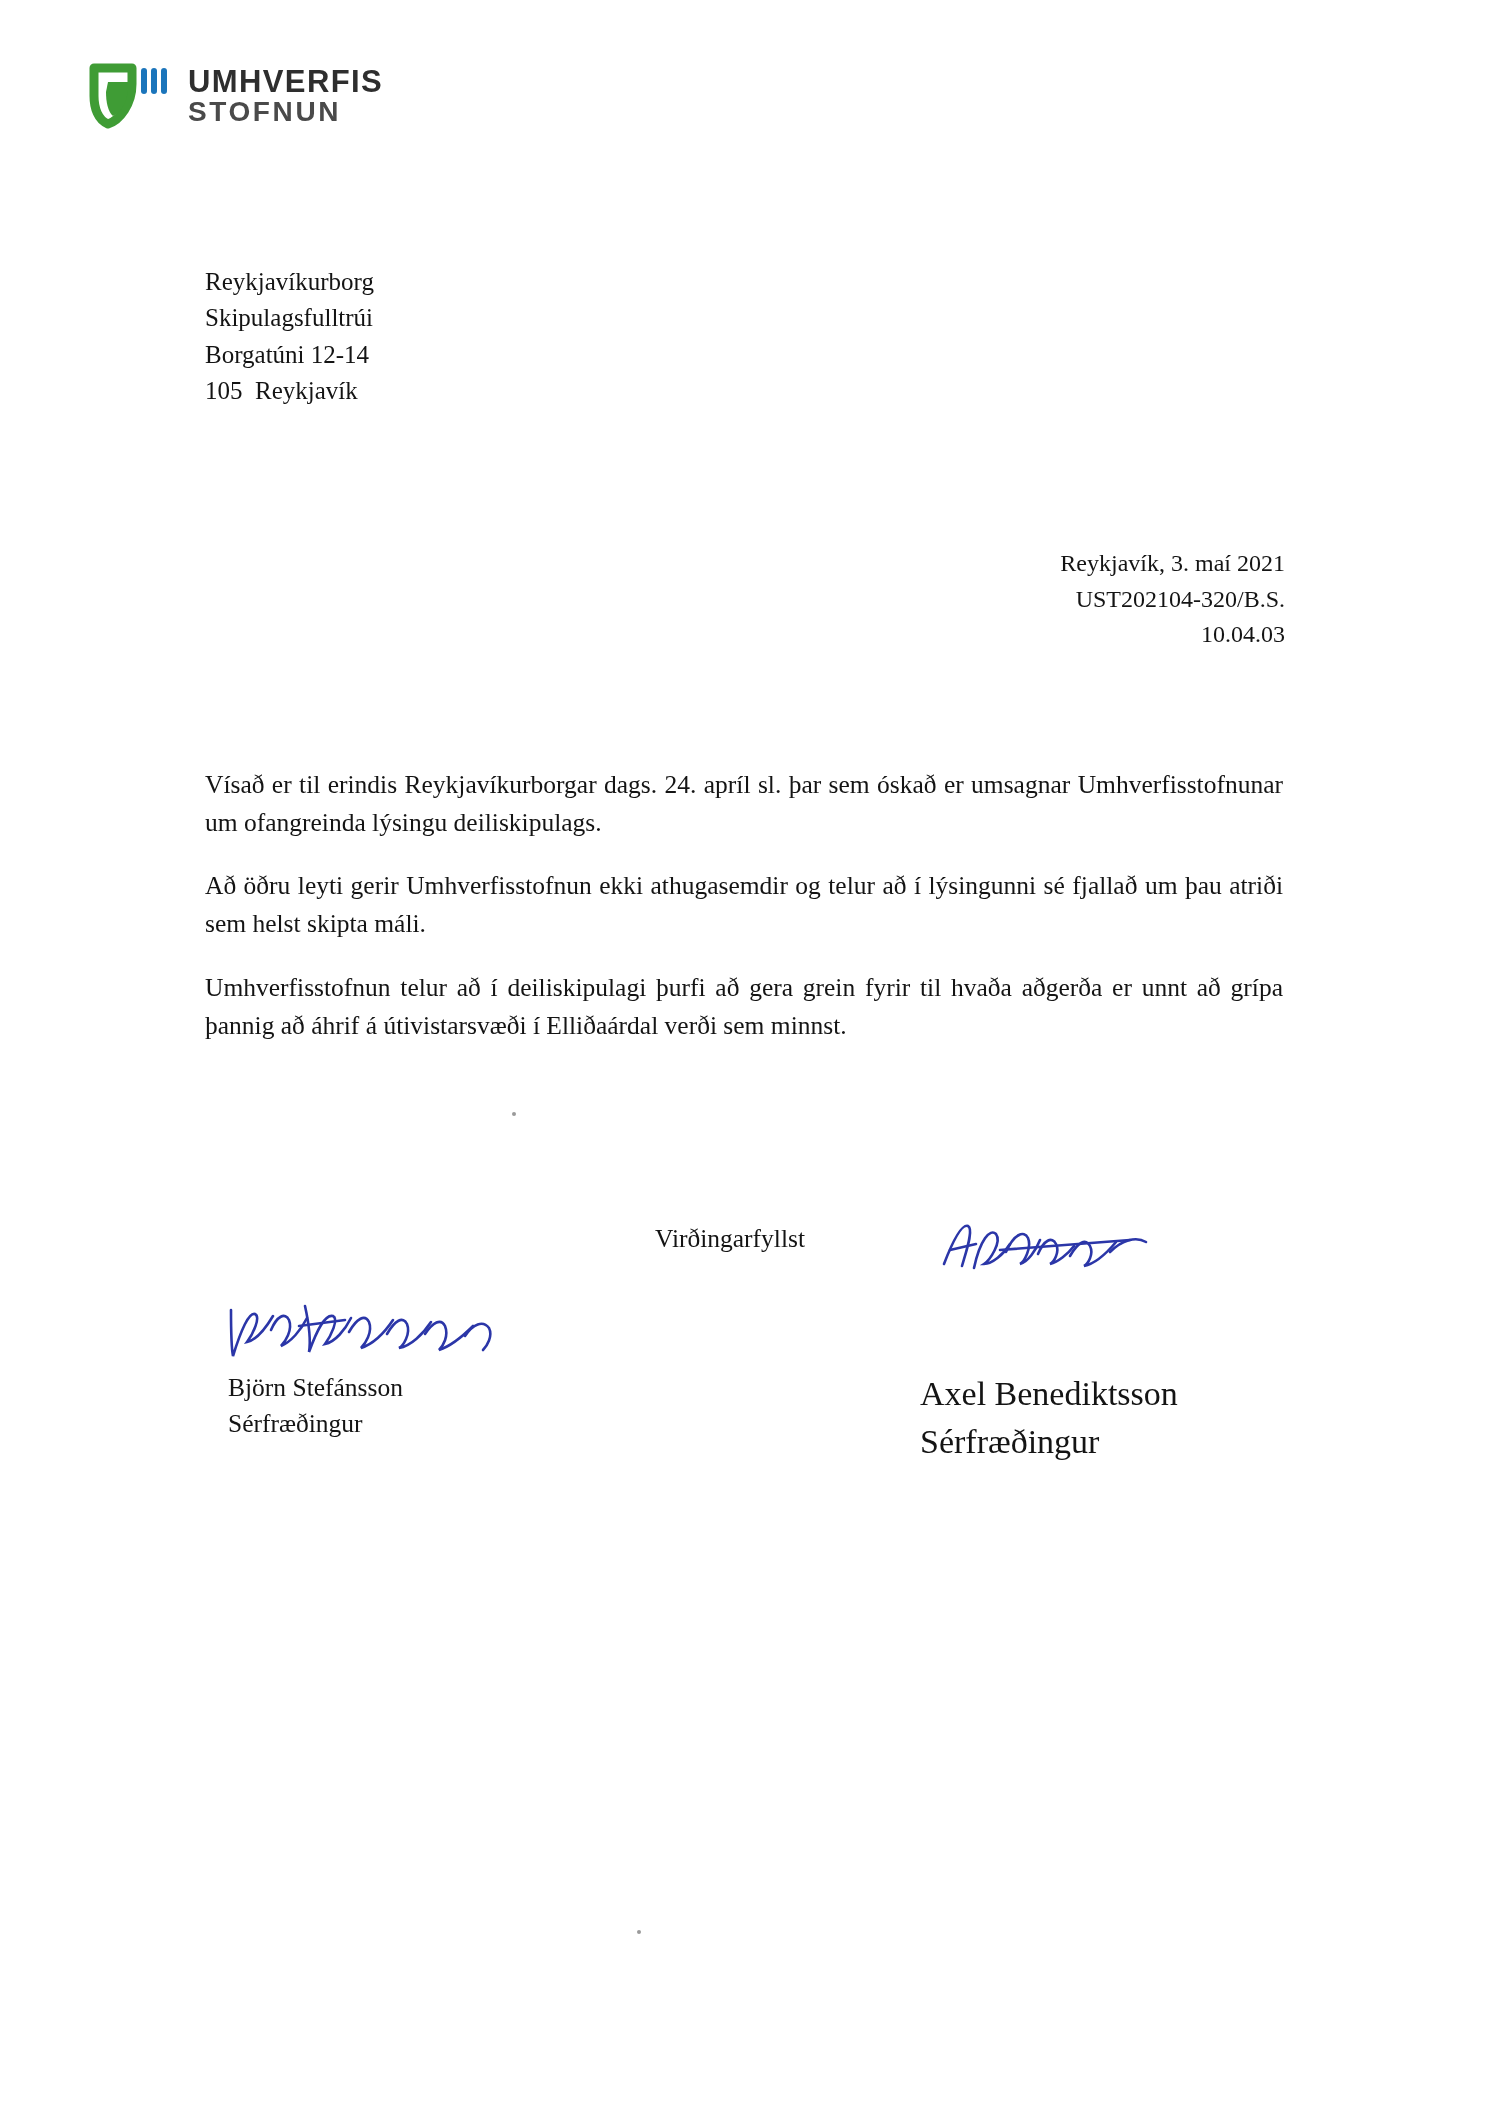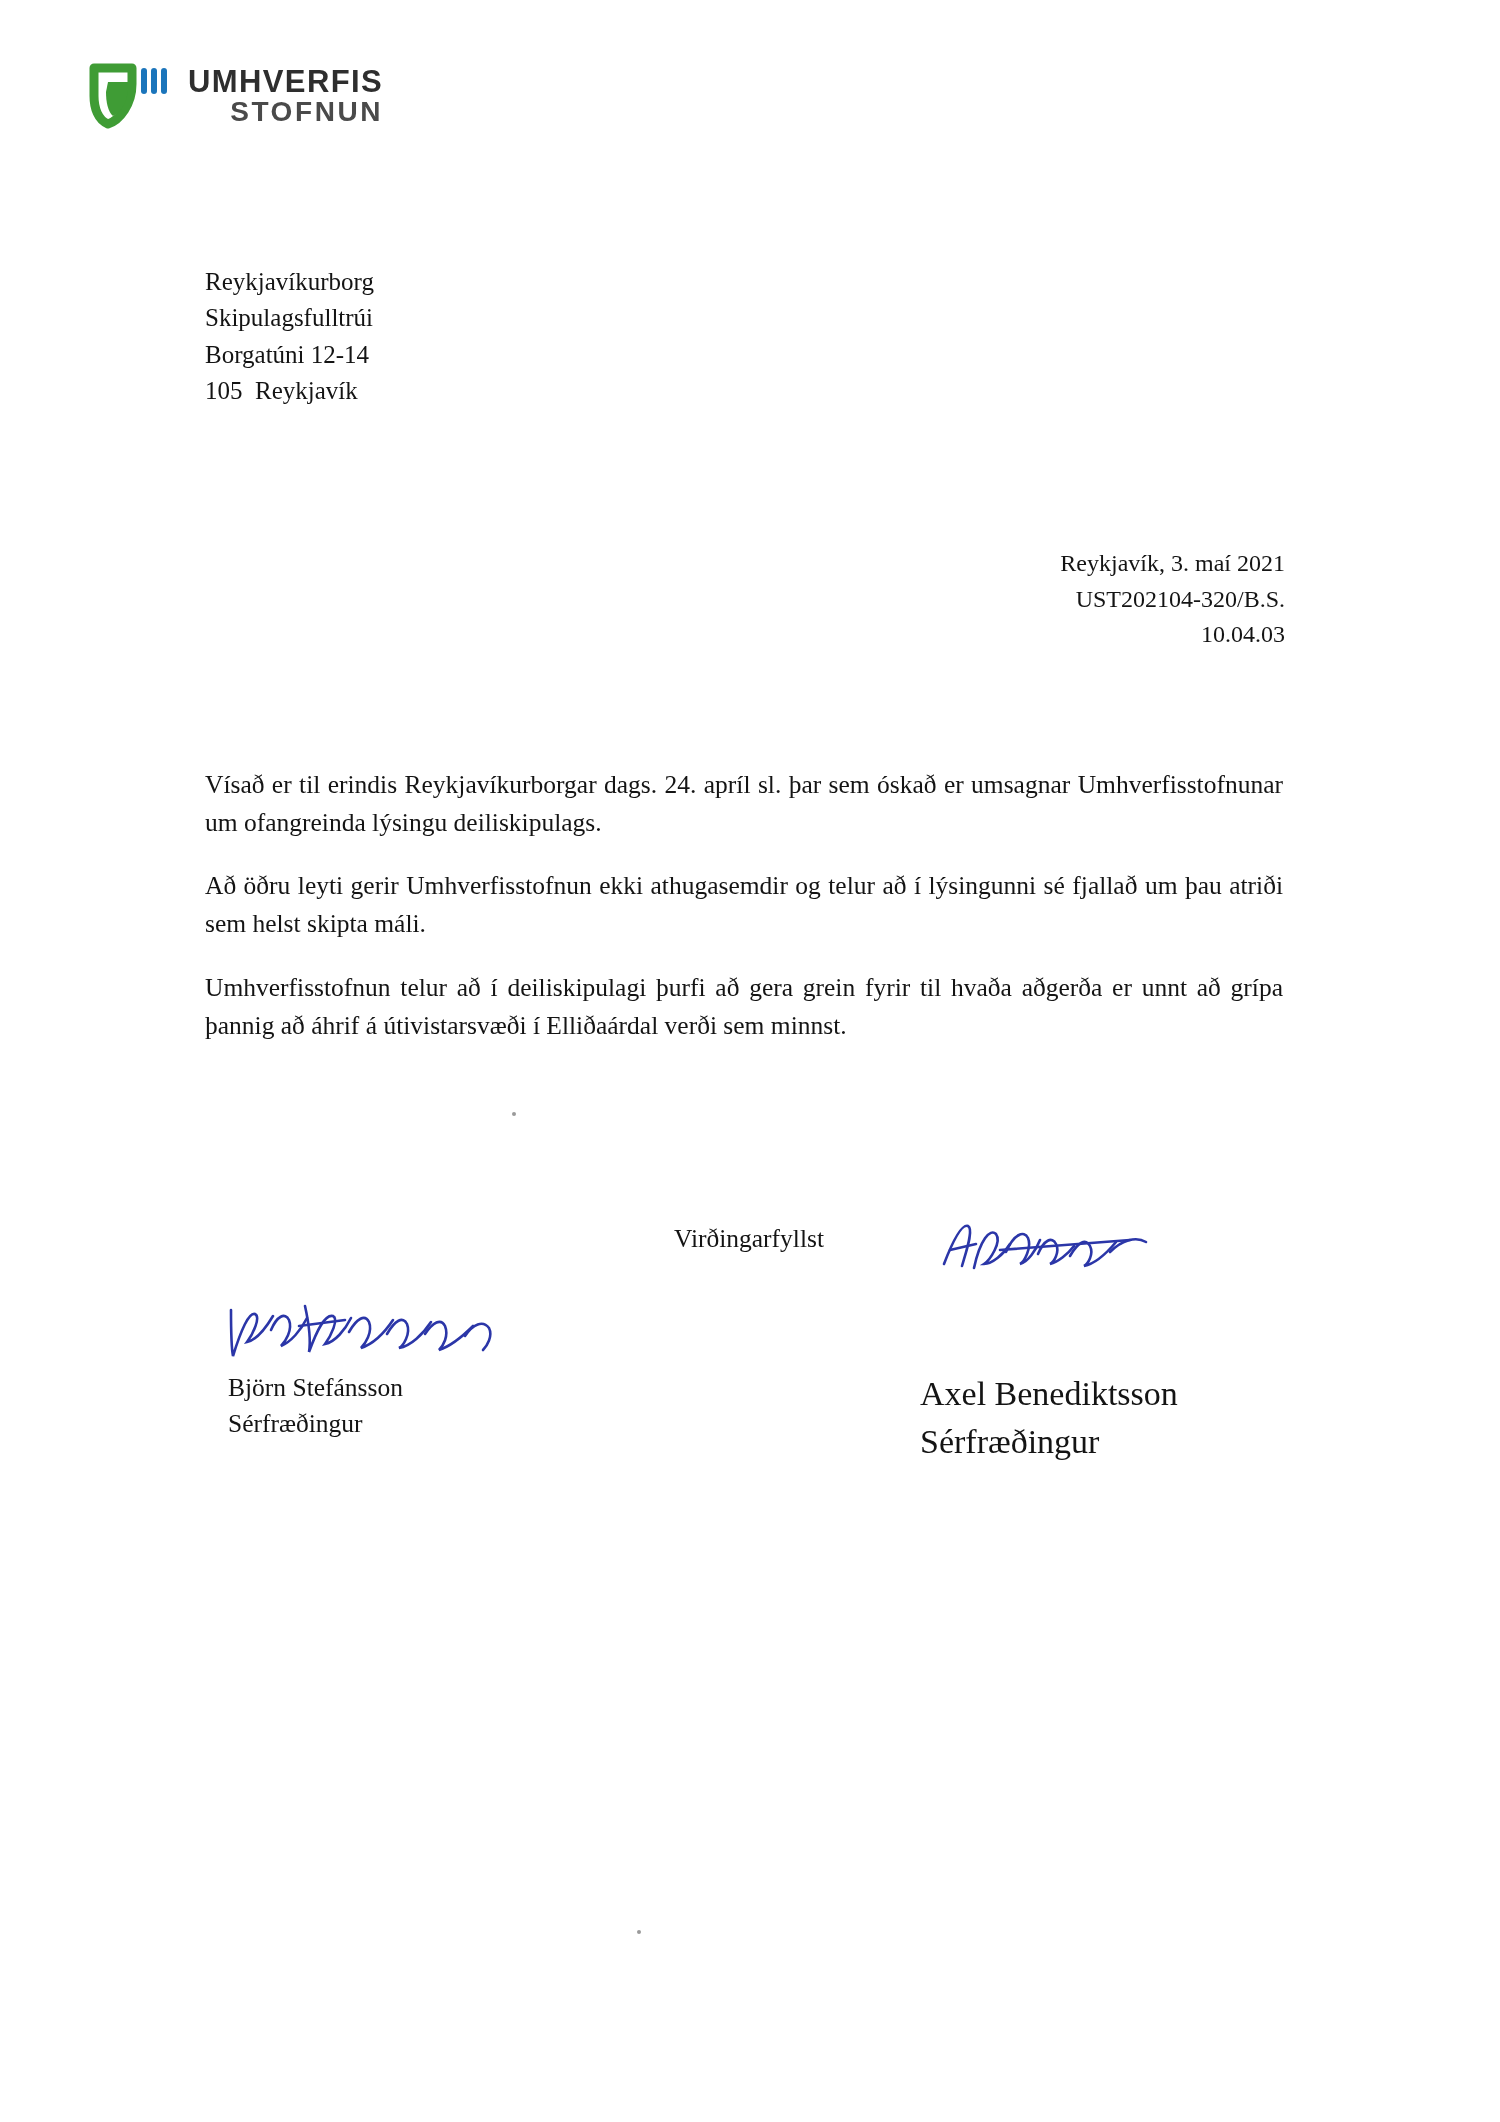--- a/index.html
+++ b/index.html
@@ -22,21 +22,20 @@
     background: #ffffff;
   }
 
   
   .letterhead {
     position: absolute;
     top: 62px;
     left: 88px;
     display: flex;
     align-items: flex-start;
-    text-align: right;
   }
   .logo-mark {
     width: 86px;
     height: 68px;
     position: relative;
     margin-right: 14px;
   }
   .logo-text {
     font-family: "Liberation Sans", sans-serif;
     line-height: 1.02;
@@ -105,21 +104,20 @@
     margin: 4px 0 26px 0;
   }
 
   
   .closing {
     position: absolute;
     top: 1224px;
     left: 655px;
     font-size: 25.5px;
     color: #141414;
-    margin-left: 19px;
   }
 
   
   .sig-left {
     position: absolute;
     top: 1370px;
     left: 228px;
     font-size: 25.5px;
     line-height: 1.42;
     color: #141414;

